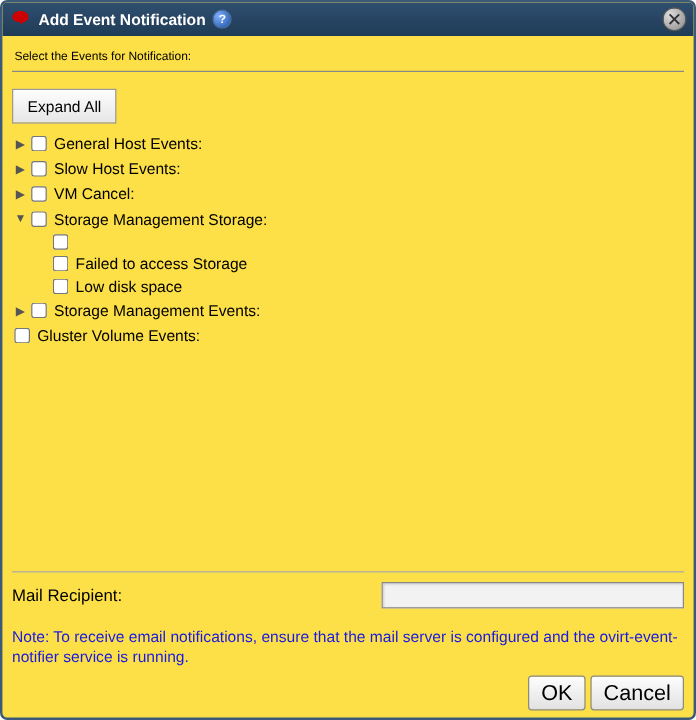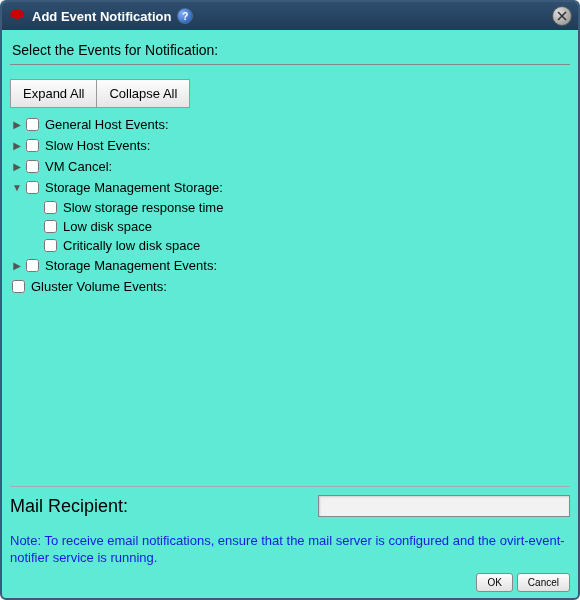--- a/index.html
+++ b/index.html
@@ -1,42 +1,42 @@
 <!DOCTYPE html>
 <html><head>
 <meta charset="utf-8">
 <style>
   html,body{margin:0;padding:0;font-family:Arial,Helvetica,sans-serif;font-size:13px;color:#000;background:#fff}
-  .dialog{width:580px;height:600px;box-sizing:border-box;border:2px solid #3b5a7a;border-radius:6px;overflow:hidden;display:flex;flex-direction:column;background:#5eead4}
+  .dialog{width:580px;height:600px;box-sizing:border-box;border:2px solid #3b5a7a;border-radius:6px;overflow:hidden;display:flex;flex-direction:column;background:#fde047}
   .titlebar{height:28px;background:linear-gradient(to bottom,#2f4f6f,#1f3b57);display:flex;align-items:center;padding:0 6px;color:#fff;font-weight:bold}
   .title-logo{width:18px;height:18px;margin-right:6px;display:flex;align-items:center;justify-content:center}
   .title-text{flex: none}
   .help-icon{width:14px;height:14px;border-radius:50%;border:1px solid #4a6fa0;background:radial-gradient(circle at 30% 30%,#7fb0ff,#1a4fa0);color:#fff;font-size:10px;font-weight:bold;display:flex;align-items:center;justify-content:center;margin-left:6px;cursor:pointer}
   .title-spacer{flex:1}
   .close-btn{width:18px;height:18px;border-radius:50%;background:radial-gradient(circle at 30% 30%,#ddd,#888);border:1px solid #555;display:flex;align-items:center;justify-content:center;cursor:pointer}
   .close-btn svg{width:10px;height:10px}
   .content{flex:1;display:flex;flex-direction:column;padding:8px 8px 6px 8px}
-  .prompt{font-size:14px;padding:4px 2px 6px 2px;border-bottom:1px solid #888;margin-bottom:14px}
+  .prompt{font-size:10px;padding:4px 2px 6px 2px;border-bottom:1px solid #888;margin-bottom:14px}
   .toolbar{display:flex;gap:0;margin-bottom:6px}
   .tb-btn{background:linear-gradient(to bottom,#fdfdfd,#e6e6e6);border:1px solid #9a9a9a;padding:6px 12px;font-size:13px;cursor:pointer}
   .tb-btn + .tb-btn{border-left:none}
   .tree{flex:1;overflow:auto}
   .node{display:flex;align-items:center;padding:3px 0}
   .toggle{width:14px;text-align:center;color:#555;cursor:pointer;user-select:none;font-size:10px}
   .node-cb{margin:0 4px 0 2px}
   .node-label{font-weight:normal;margin-left:2px}
   .children{margin-left:32px}
   .child{display:flex;align-items:center;padding:2px 0}
   .child-label{margin-left:2px}
   .form-row{display:flex;align-items:center;margin-top:8px;padding-top:8px;border-top:1px solid #aaa}
-  .form-label{flex:0 0 55%;font-size:18px}
+  .form-label{flex:0 0 55%;font-size:14px}
   .form-input{flex:1;height:22px;border:1px solid #888;background:#f2f2f2;box-shadow:inset 1px 1px 2px rgba(0,0,0,.15);padding:2px 4px;box-sizing:border-box}
   .note{color:#1a1ae0;font-size:13px;margin-top:16px;line-height:1.3}
   .footer{display:flex;justify-content:flex-end;gap:4px;padding-top:6px}
-  .dlg-btn{background:linear-gradient(to bottom,#fdfdfd,#e2e2e2);border:1px solid #8a8a8a;padding:3px 10px;font-size:10px;border-radius:3px;cursor:pointer}
+  .dlg-btn{background:linear-gradient(to bottom,#fdfdfd,#e2e2e2);border:1px solid #8a8a8a;padding:3px 10px;font-size:18px;border-radius:3px;cursor:pointer}
   .spacer-flex{flex:1}
 </style>
 </head>
 <body>
 
 <div class="dialog">
 
   <div class="titlebar">
     <span class="title-logo">
       <svg viewBox="0 0 24 24">
@@ -52,21 +52,20 @@
         </svg>
     </span>
   </div>
 
   <div class="content">
 
     <div class="prompt">Select the Events for Notification:</div>
 
     <div class="toolbar">
       <button class="tb-btn">Expand All</button>
-      <button class="tb-btn">Collapse All</button>
     </div>
 
     <div class="tree" id="tree">
         <div class="node">
           <span class="toggle">▶</span>
           <input type="checkbox" class="node-cb" style="">
           <span class="node-label">General Host Events:</span>
         </div>
         <div class="node">
           <span class="toggle">▶</span>
@@ -79,29 +78,28 @@
           <span class="node-label">VM Cancel:</span>
         </div>
         <div class="node">
           <span class="toggle">▼</span>
           <input type="checkbox" class="node-cb" style="">
           <span class="node-label">Storage Management Storage:</span>
         </div>
         <div class="children">
           <div class="child">
             <input type="checkbox" class="node-cb" style="">
-            <span class="child-label">Slow storage response time</span>
+          </div>
+          <div class="child">
+            <input type="checkbox" class="node-cb" style="">
+            <span class="child-label">Failed to access Storage</span>
           </div>
           <div class="child">
             <input type="checkbox" class="node-cb" style="">
             <span class="child-label">Low disk space</span>
-          </div>
-          <div class="child">
-            <input type="checkbox" class="node-cb" style="">
-            <span class="child-label">Critically low disk space</span>
           </div>
         </div>
         <div class="node">
           <span class="toggle">▶</span>
           <input type="checkbox" class="node-cb" style="">
           <span class="node-label">Storage Management Events:</span>
         </div>
         <div class="node">
           <input type="checkbox" class="node-cb" style="">
           <span class="node-label">Gluster Volume Events:</span>

